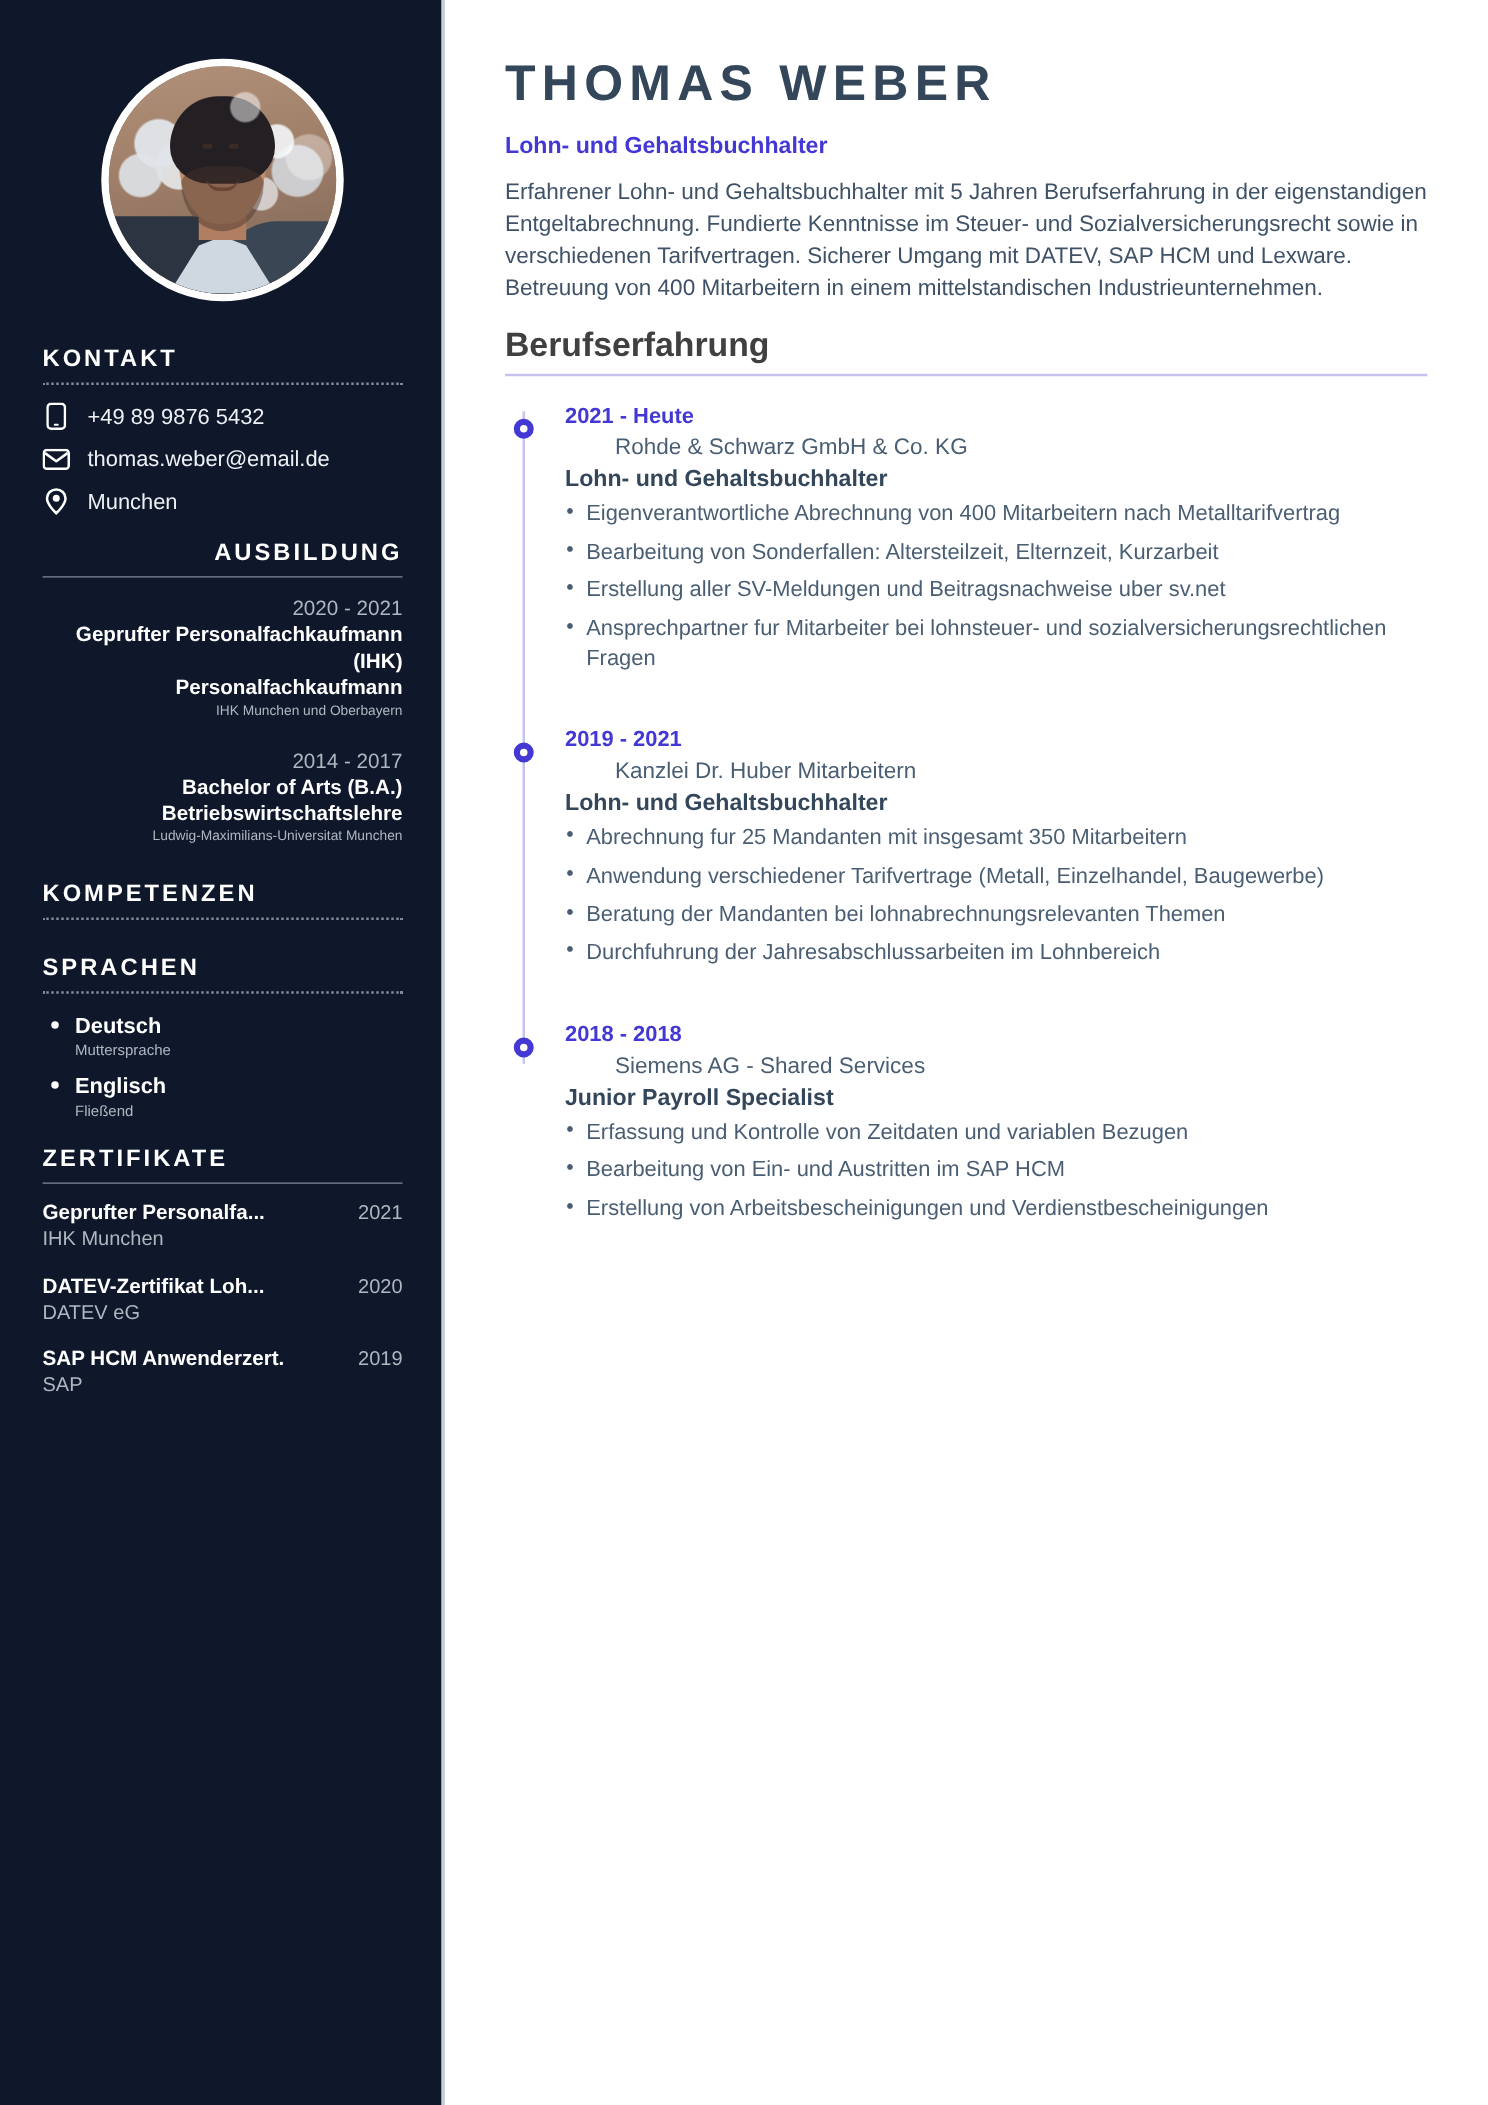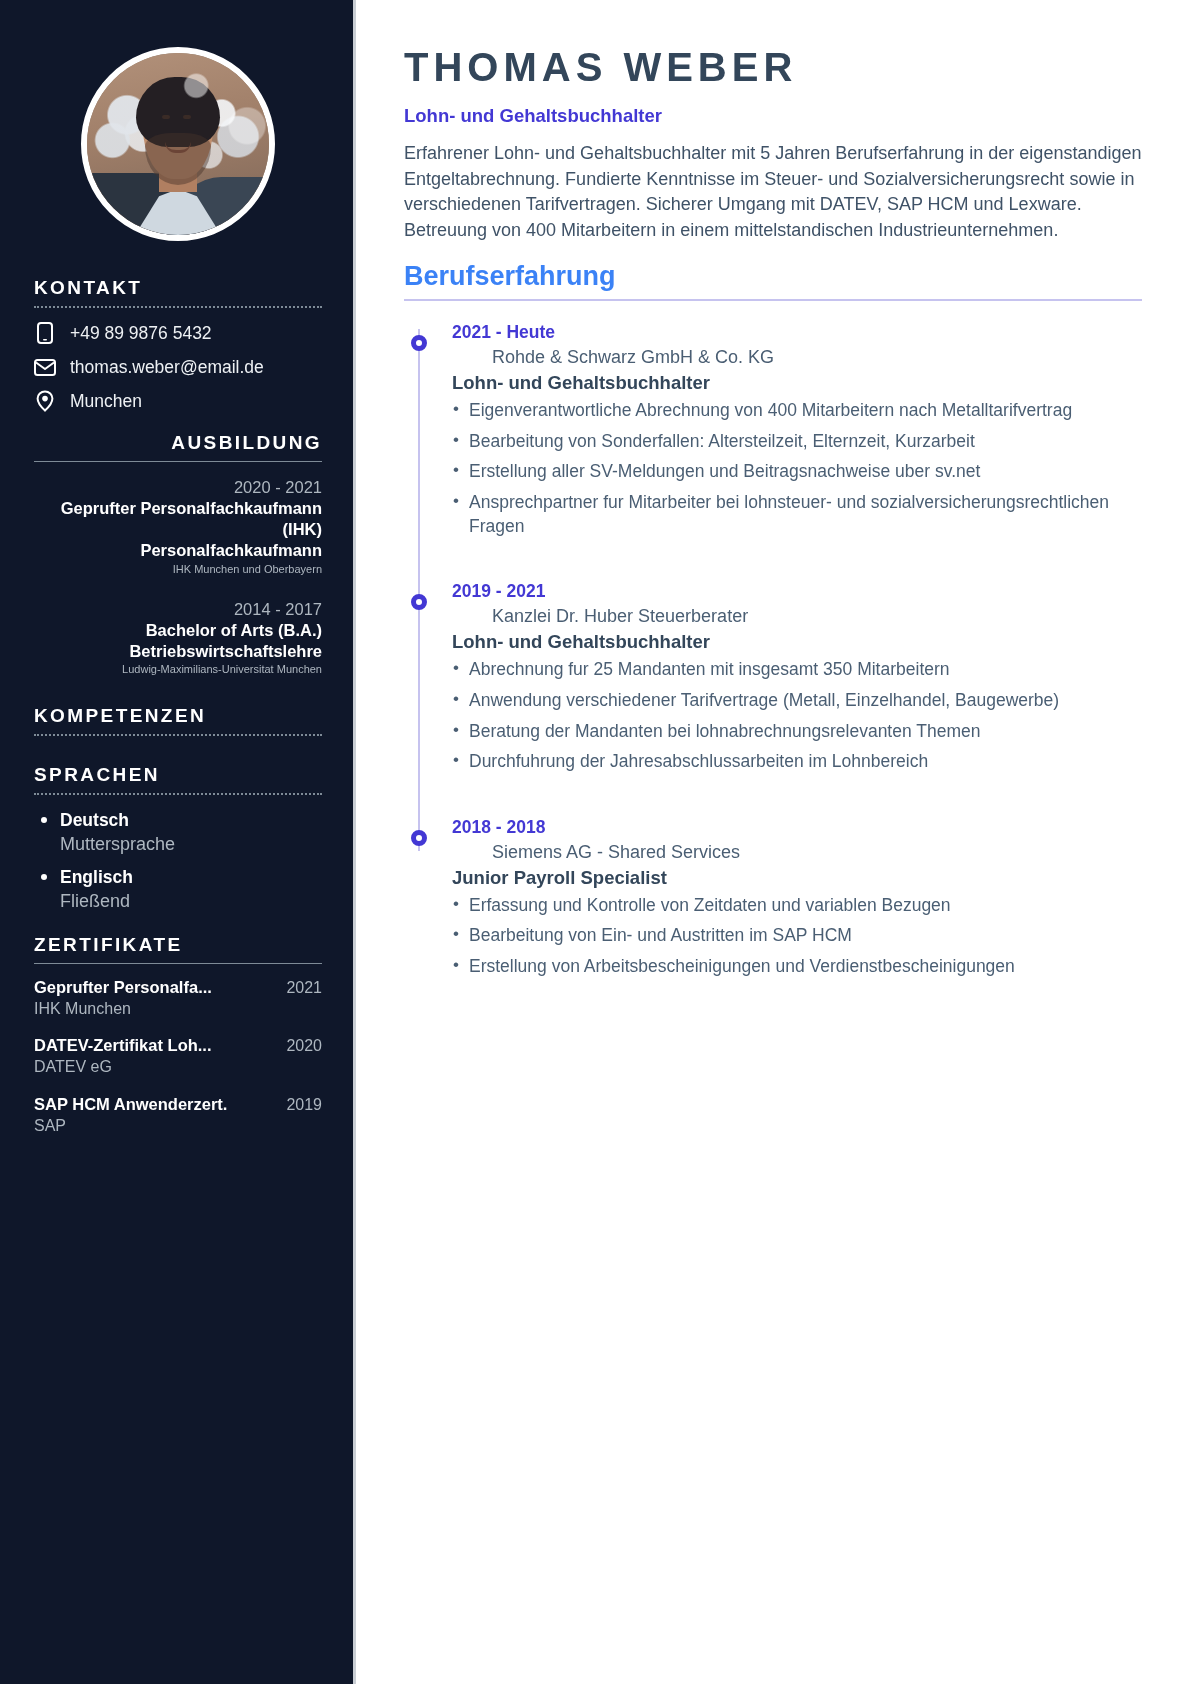--- a/index.html
+++ b/index.html
@@ -228,21 +228,21 @@
     border-radius: 50%;
     background: #ffffff;
   }
   .lang-name {
     font-size: 17.5px;
     font-weight: bold;
     color: #ffffff;
     line-height: 1.35;
   }
   .lang-level {
-    font-size: 18px;
+    font-size: 12px;
     color: #aeb7c0;
     line-height: 1.35;
   }
 
   .cert-item { margin-bottom: 17px; }
   .cert-top {
     display: flex;
     align-items: baseline;
     justify-content: space-between;
     gap: 6px;
@@ -289,21 +289,21 @@
   .summary {
     font-size: 18px;
     color: #3f5267;
     line-height: 1.42;
     margin-bottom: 18px;
   }
 
   .section-heading {
     font-size: 27px;
     font-weight: bold;
-    color: #3b82f6;
+    color: #404040;
     margin-bottom: 7px;
   }
   .section-rule {
     height: 2px;
     background: #c6c3ef;
     margin-bottom: 20px;
   }
 
   .timeline { position: relative; padding-left: 48px; }
   .timeline::before {
@@ -516,21 +516,21 @@
           <li>Eigenverantwortliche Abrechnung von 400 Mitarbeitern nach Metalltarifvertrag</li>
           <li>Bearbeitung von Sonderfallen: Altersteilzeit, Elternzeit, Kurzarbeit</li>
           <li>Erstellung aller SV-Meldungen und Beitragsnachweise uber sv.net</li>
           <li>Ansprechpartner fur Mitarbeiter bei lohnsteuer- und sozialversicherungsrechtlichen Fragen</li>
         </ul>
       </div>
 
       <div class="tl-item">
         <span class="tl-dot"></span>
         <div class="tl-date">2019 - 2021</div>
-        <div class="tl-company">Kanzlei Dr. Huber Steuerberater</div>
+        <div class="tl-company">Kanzlei Dr. Huber Mitarbeitern</div>
         <div class="tl-role">Lohn- und Gehaltsbuchhalter</div>
         <ul class="tl-bullets">
           <li>Abrechnung fur 25 Mandanten mit insgesamt 350 Mitarbeitern</li>
           <li>Anwendung verschiedener Tarifvertrage (Metall, Einzelhandel, Baugewerbe)</li>
           <li>Beratung der Mandanten bei lohnabrechnungsrelevanten Themen</li>
           <li>Durchfuhrung der Jahresabschlussarbeiten im Lohnbereich</li>
         </ul>
       </div>
 
       <div class="tl-item">

